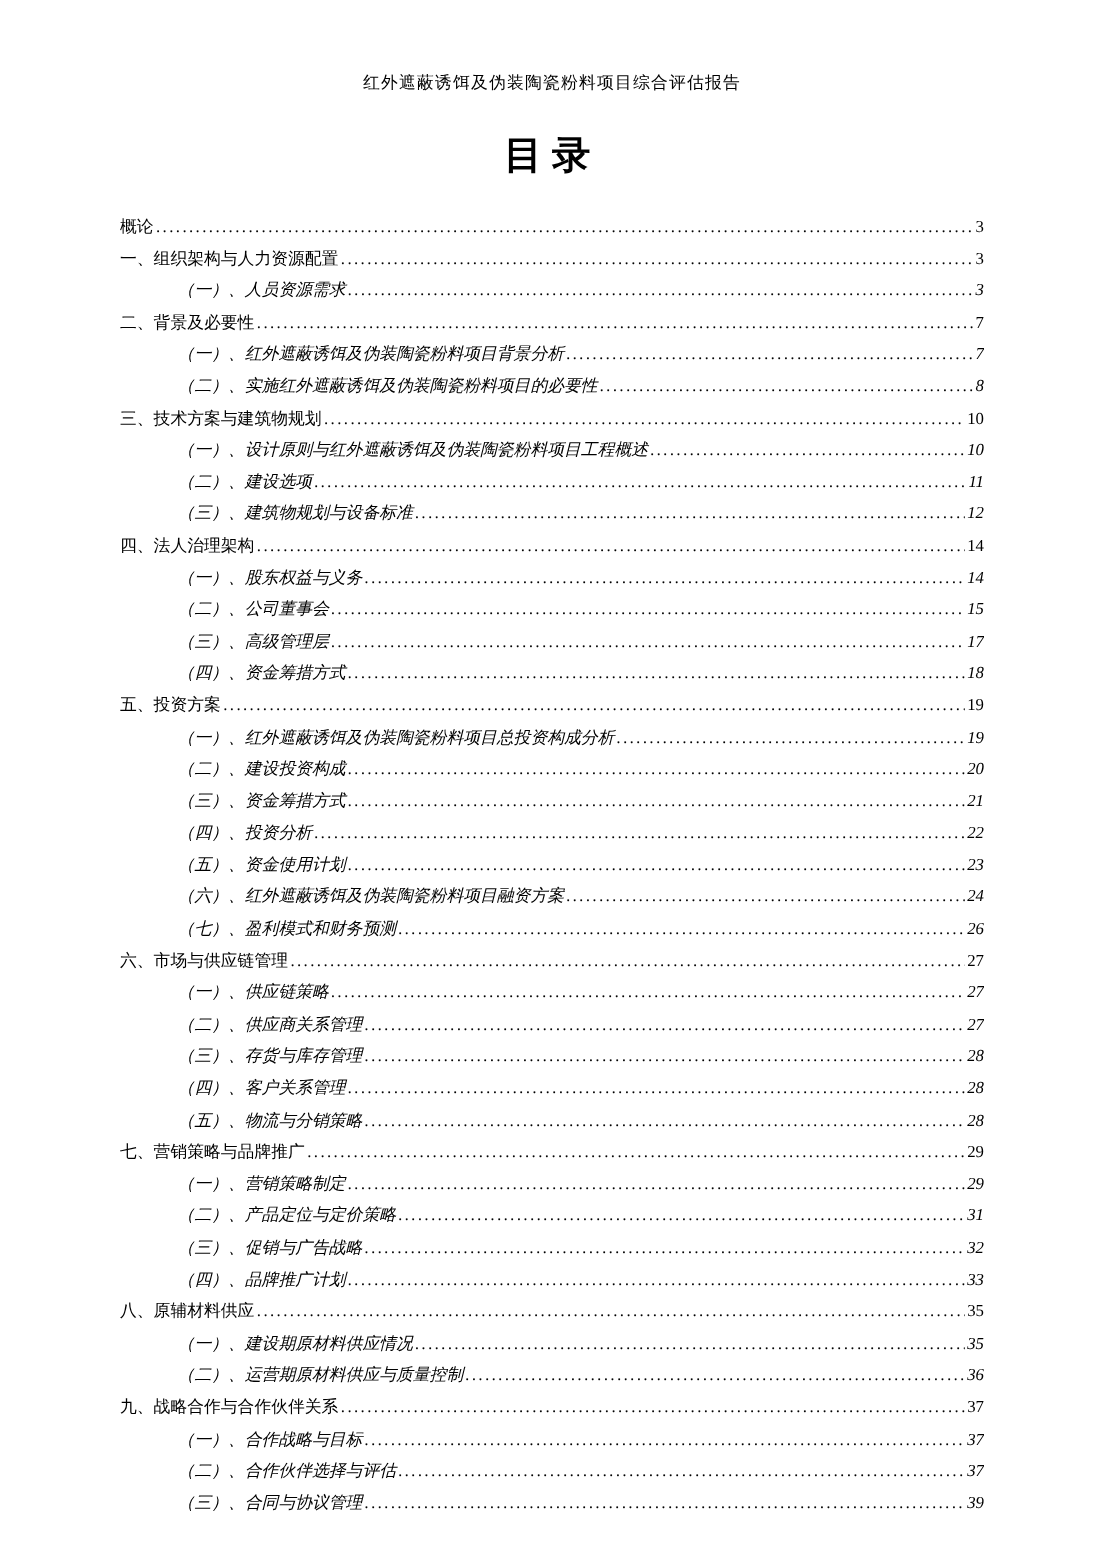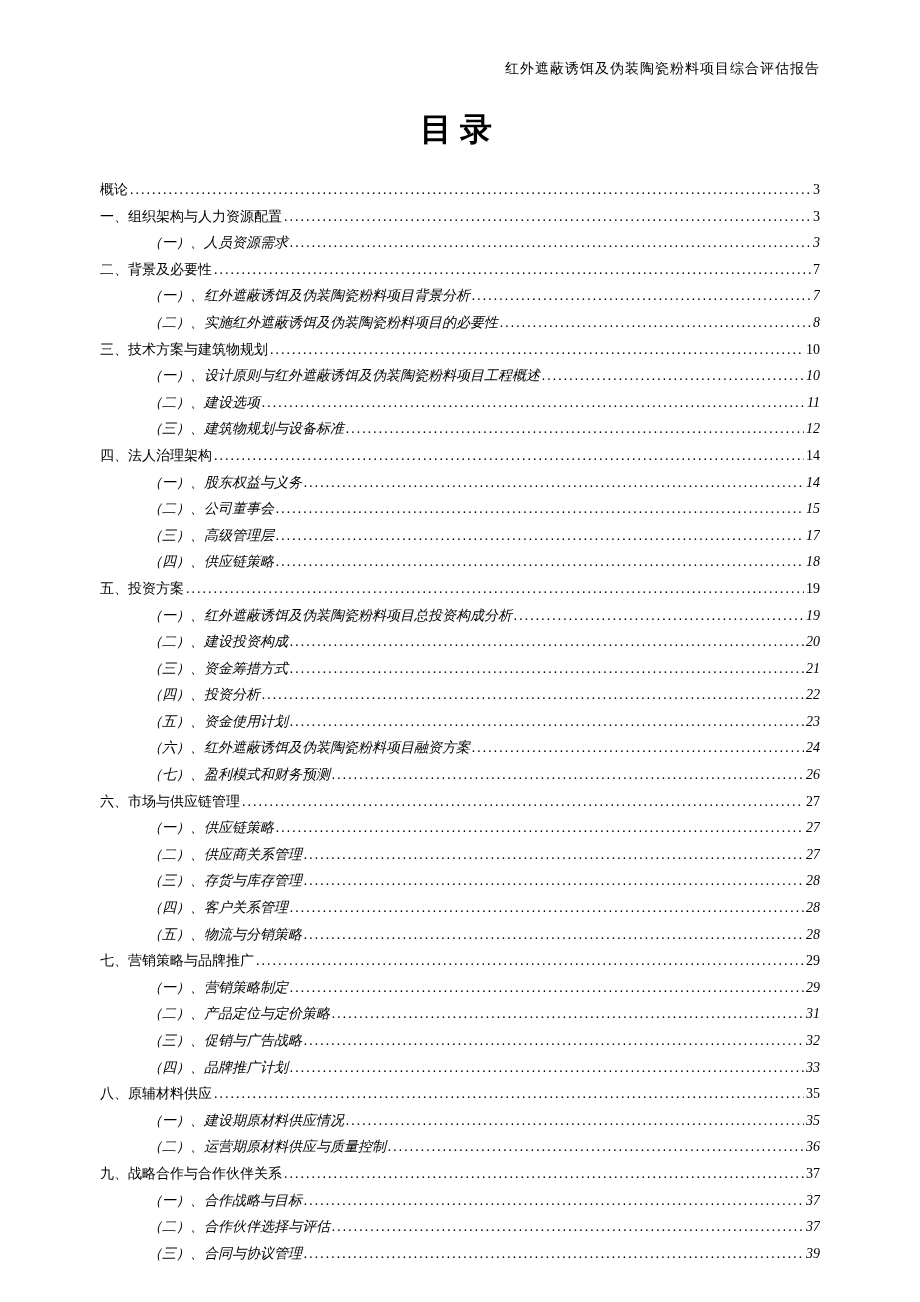--- a/index.html
+++ b/index.html
@@ -9,21 +9,21 @@
     }
     body {
       font-family: "SimSun", "宋体", serif;
       background: #ffffff;
       width: 920px;
       margin: 0 auto;
       padding: 60px 100px 40px 100px;
       color: #000;
     }
     .header-title {
-      text-align: right;
+      text-align: center;
       font-size: 14px;
       font-family: "SimSun", "宋体", serif;
       margin-bottom: 30px;
       letter-spacing: 1px;
     }
     .main-title {
       text-align: center;
       font-size: 32px;
       font-weight: bold;
       font-family: Liberation Serif, serif;
@@ -136,21 +136,21 @@
       <span class="toc-text">（二）、公司董事会</span>
       <span class="toc-dots"></span>
       <span class="toc-page">15</span>
     </div>
     <div class="toc-line level-2">
       <span class="toc-text">（三）、高级管理层</span>
       <span class="toc-dots"></span>
       <span class="toc-page">17</span>
     </div>
     <div class="toc-line level-2">
-      <span class="toc-text">（四）、供应链策略</span>
+      <span class="toc-text">（四）、资金筹措方式</span>
       <span class="toc-dots"></span>
       <span class="toc-page">18</span>
     </div>
     <div class="toc-line level-1">
       <span class="toc-text">五、投资方案</span>
       <span class="toc-dots"></span>
       <span class="toc-page">19</span>
     </div>
     <div class="toc-line level-2">
       <span class="toc-text">（一）、红外遮蔽诱饵及伪装陶瓷粉料项目总投资构成分析</span>

